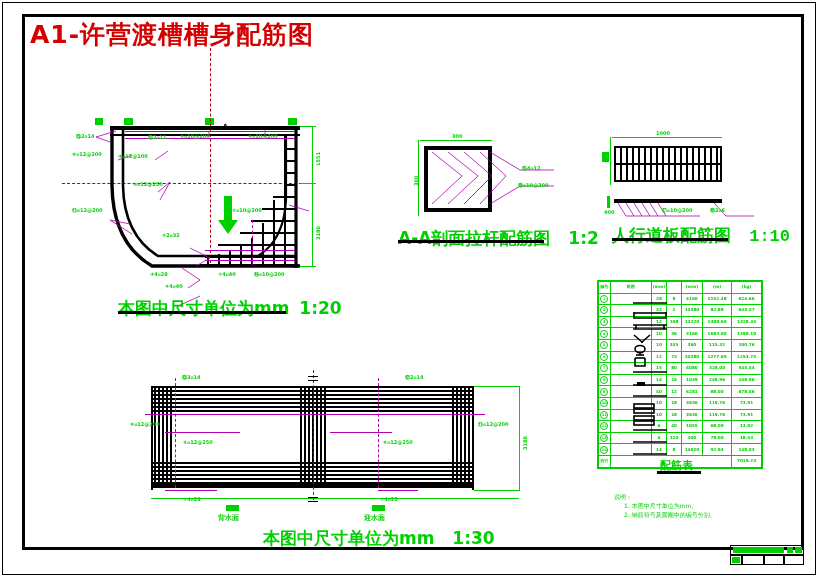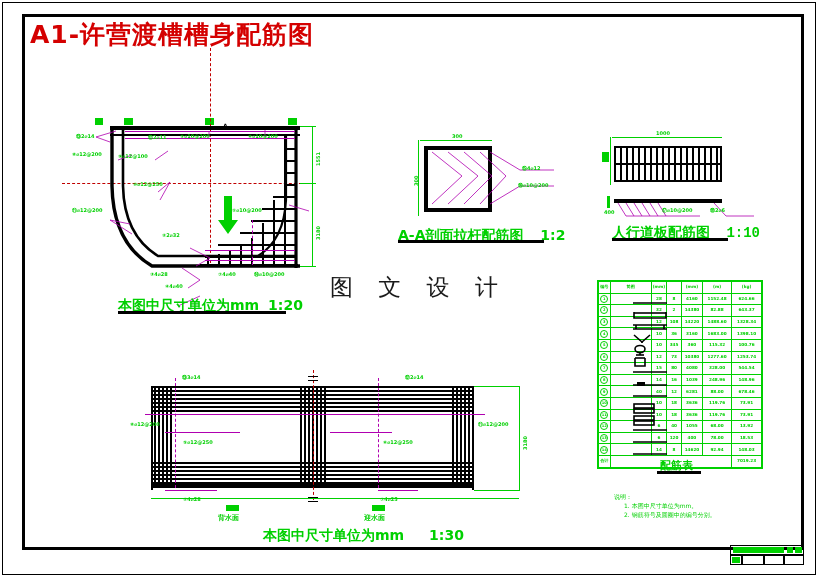--- a/index.html
+++ b/index.html
@@ -5,21 +5,21 @@
   html,body{margin:0;padding:0;background:#ffffff;}
   body{width:820px;height:579px;overflow:hidden;font-family:"DejaVu Sans","Liberation Sans",sans-serif;}
   #sheet{position:relative;width:820px;height:418px;background:#fff;}
 
   
   .outer-border{position:absolute;left:2px;top:2px;width:814px;height:573px;border:1px solid #000;box-sizing:border-box;}
   .inner-border{position:absolute;left:22px;top:14px;width:782px;height:536px;border:3px solid #000;box-sizing:border-box;}
 
   
   .title-main{position:absolute;left:30px;top:18px;color:#d40000;font-size:25px;font-weight:bold;letter-spacing:1px;font-family:"DejaVu Sans","Liberation Sans",sans-serif;white-space:nowrap;}
-  .cap{position:absolute;color:#00d000;font-size:14px;font-weight:bold;white-space:nowrap;}
+  .cap{position:absolute;color:#00d000;font-size:17px;font-weight:bold;white-space:nowrap;}
   .cap .scale{color:#00d000;font-weight:bold;}
   .cap-underline{position:absolute;background:#000;height:3px;}
   .watermark{position:absolute;color:#1a1a1a;font-size:23px;letter-spacing:9px;white-space:nowrap;font-family:"DejaVu Serif","Liberation Serif",serif;}
 
   .lbl{position:absolute;color:#00d000;font-size:5px;font-weight:bold;white-space:nowrap;line-height:1;transform-origin:left top;}
   .lbl-v{position:absolute;color:#00d000;font-size:5px;font-weight:bold;white-space:nowrap;line-height:1;transform-origin:left top;transform:rotate(-90deg);}
   .note{position:absolute;color:#00d000;font-size:6px;white-space:nowrap;line-height:1.55;}
 
   
   .blk{position:absolute;background:#000;}
@@ -54,21 +54,20 @@
 </head>
 <body>
 
 <div id="sheet">
 
   <div class="outer-border"></div>
   <div class="inner-border"></div>
 
   <div class="title-main">A1-许营渡槽槽身配筋图</div>
 
-  <div class="watermark" style="left:330px;top:272px;">图 文 设 计</div>
 
   <div>
 
     <div class="grn" style="left:95px;top:118px;width:8px;height:7px;"></div>
     <div class="grn" style="left:124px;top:118px;width:9px;height:7px;"></div>
     <div class="grn" style="left:205px;top:118px;width:9px;height:7px;"></div>
     <div class="grn" style="left:288px;top:118px;width:9px;height:7px;"></div>
 
     <div class="dashredv" style="left:210px;top:48px;height:215px;"></div>
     <div class="dashred" style="left:62px;top:183px;width:250px;"></div>
@@ -345,21 +344,21 @@
     <div class="lbl" style="left:183px;top:497px;">①4⌀28</div>
     <div class="lbl" style="left:380px;top:497px;">⑦4⌀25</div>
 
     <div class="grn" style="left:226px;top:505px;width:13px;height:6px;"></div>
     <div class="grn" style="left:372px;top:505px;width:13px;height:6px;"></div>
     <div class="lbl" style="left:218px;top:515px;font-size:7px;">背水面</div>
     <div class="lbl" style="left:364px;top:515px;font-size:7px;">迎水面</div>
 
     <div class="cap" style="left:263px;top:527px;">
       <span>本图中尺寸单位为mm</span>
-      <span class="scale" style="margin-left:20px;text-align:right;">1:30</span>
+      <span class="scale" style="margin-left:12px;text-align:right;">1:30</span>
     </div>
     <div class="cap-underline" style="left:263px;top:540px;width:0px;"></div>
   </div>
 
   <div class="tbl">
     <table>
       <thead>
         <tr>
           <th class="c-no">编号</th>
           <th class="c-shape">简图</th>

